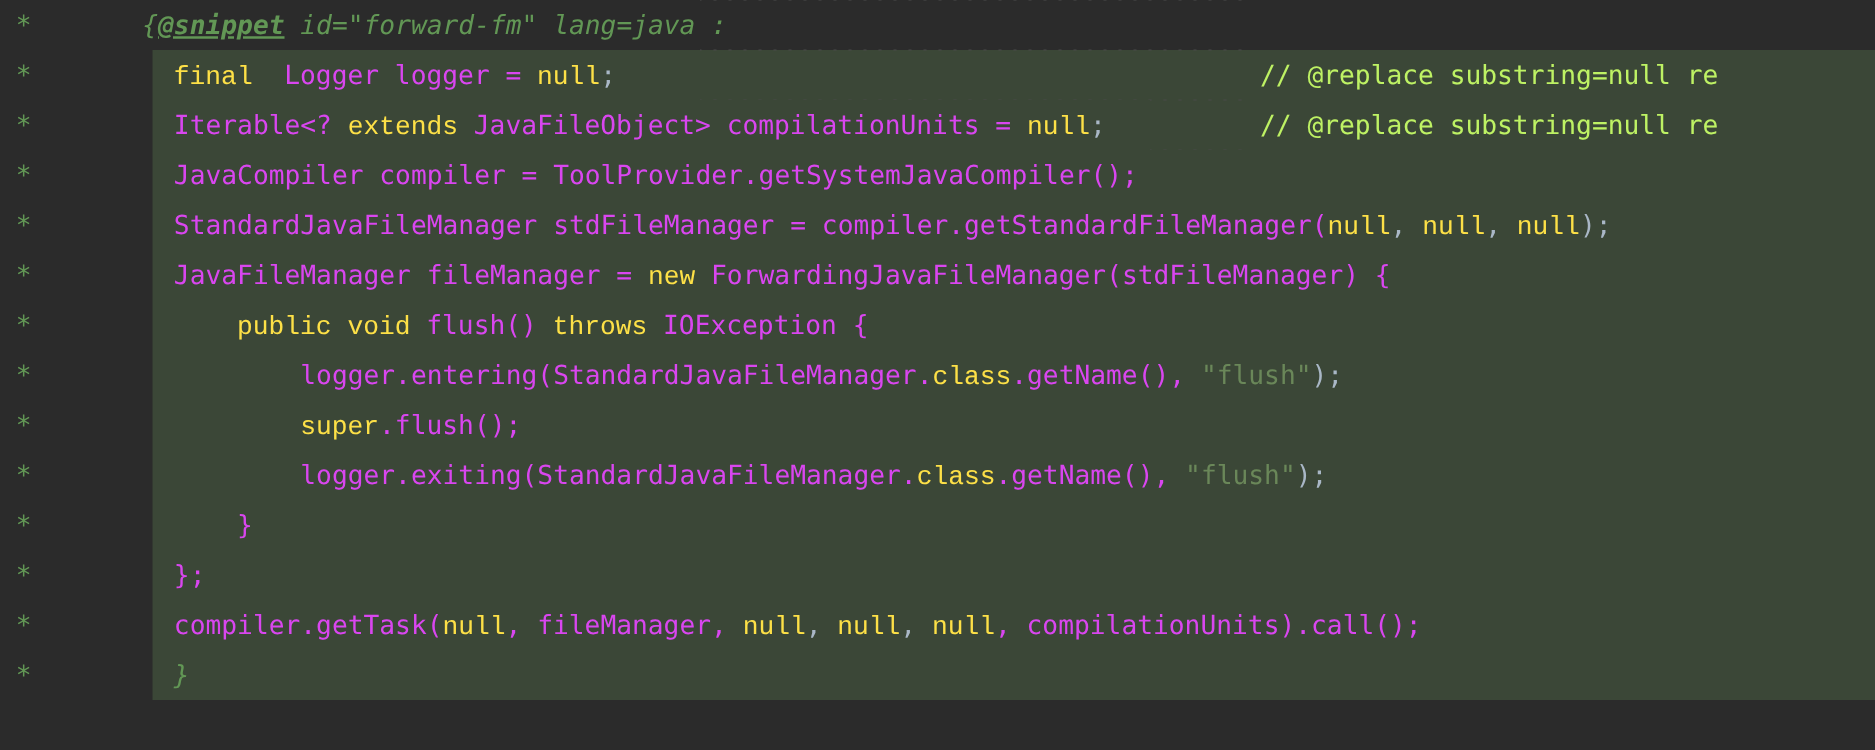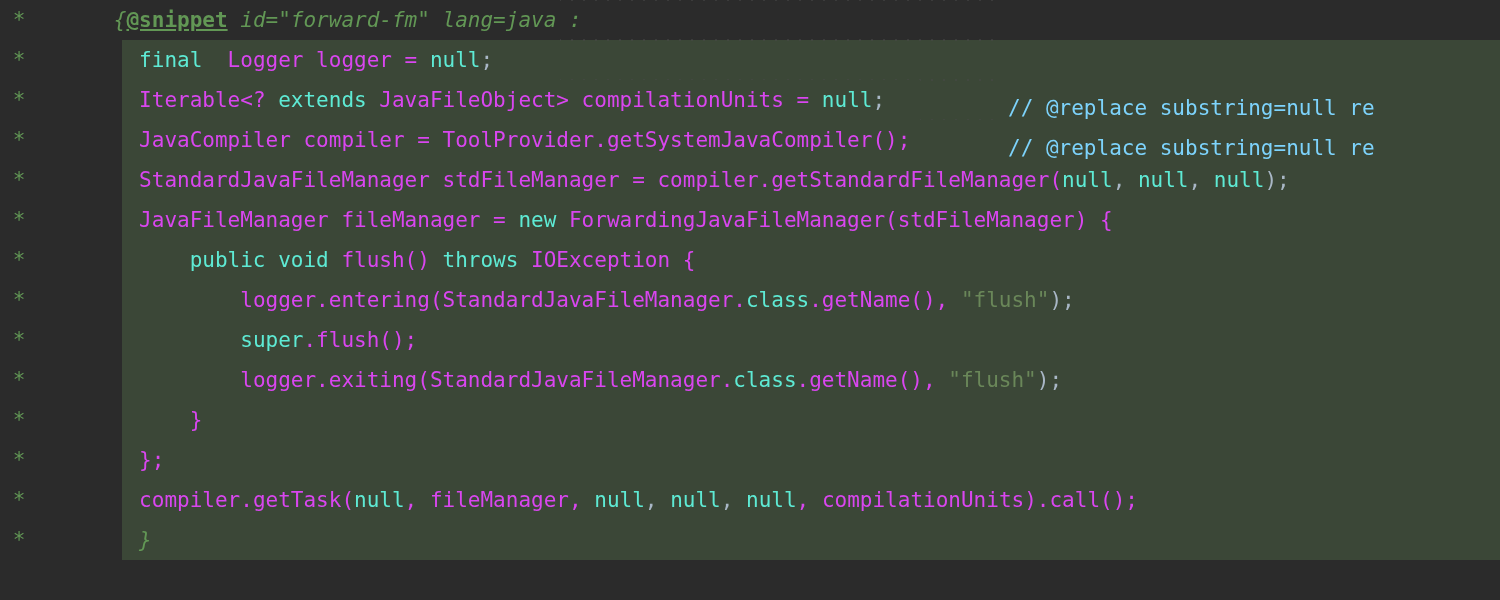--- a/index.html
+++ b/index.html
@@ -28,25 +28,25 @@
     bottom: 0;
     background: #3b4737;
     z-index: 0;
   }
   .content {
     position: relative;
     z-index: 1;
   }
   .star { color: #629755; font-style: italic; }
   .doc { color: #629755; font-style: italic; }
-  .tag { color: #629755; text-decoration: underline; font-weight: bold; }
-  .kw { color: #5eead4; }
+  .tag { color: #629755; font-style: italic; text-decoration: underline; font-weight: bold; }
+  .kw { color: #fde047; font-family: Liberation Mono, monospace; }
   .ident { color: #d946ef; }
   .str { color: #6a8759; }
-  .cmt { color: #7dd3fc; margin-top: 48px; }
+  .cmt { color: #bef264; }
   .punct { color: #a9b7c6; }
   .dots {
     position: absolute;
     top: 0;
     bottom: 0;
     z-index: 0;
     pointer-events: none;
     background-image: radial-gradient(circle, #4a4a4a 1px, transparent 1px);
     background-size: 12px 40px;
     background-position: 6px 20px;

